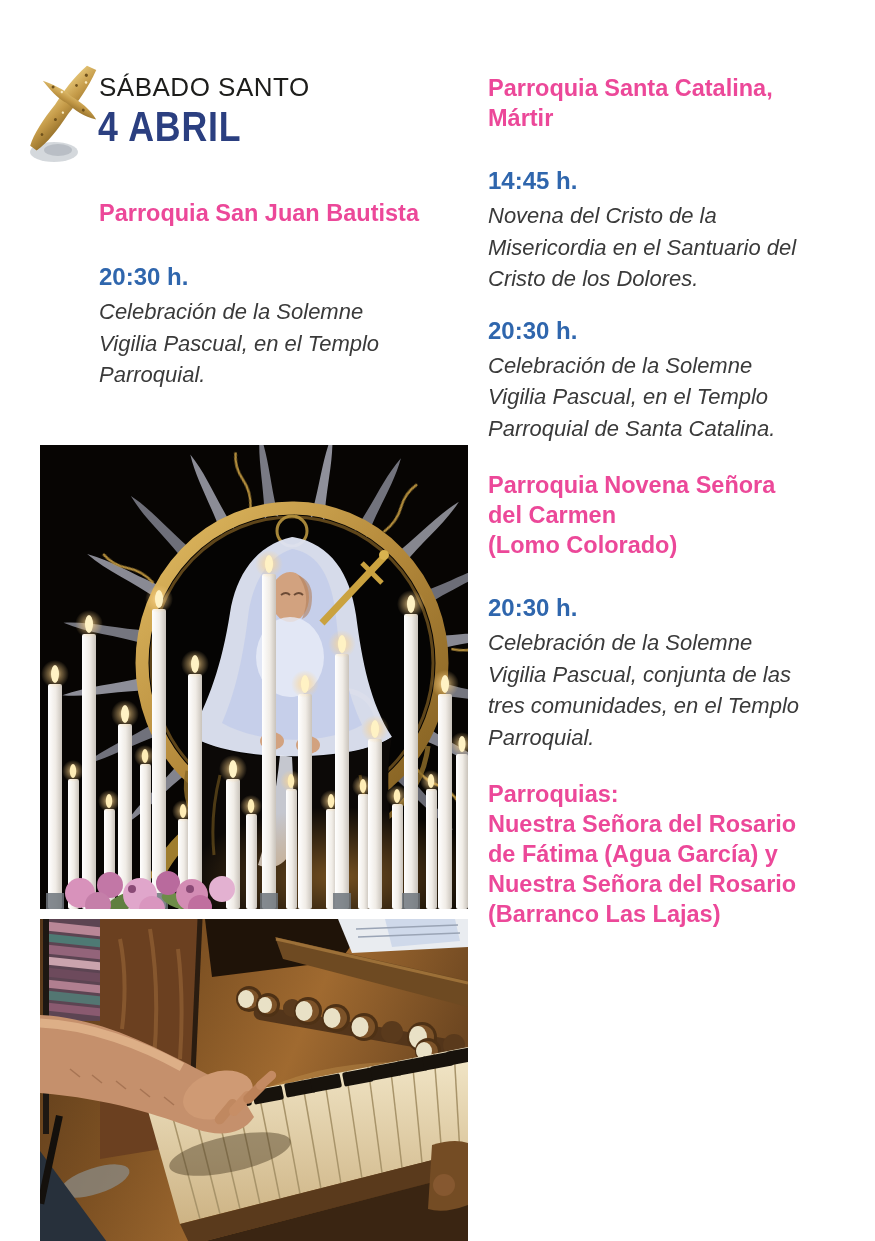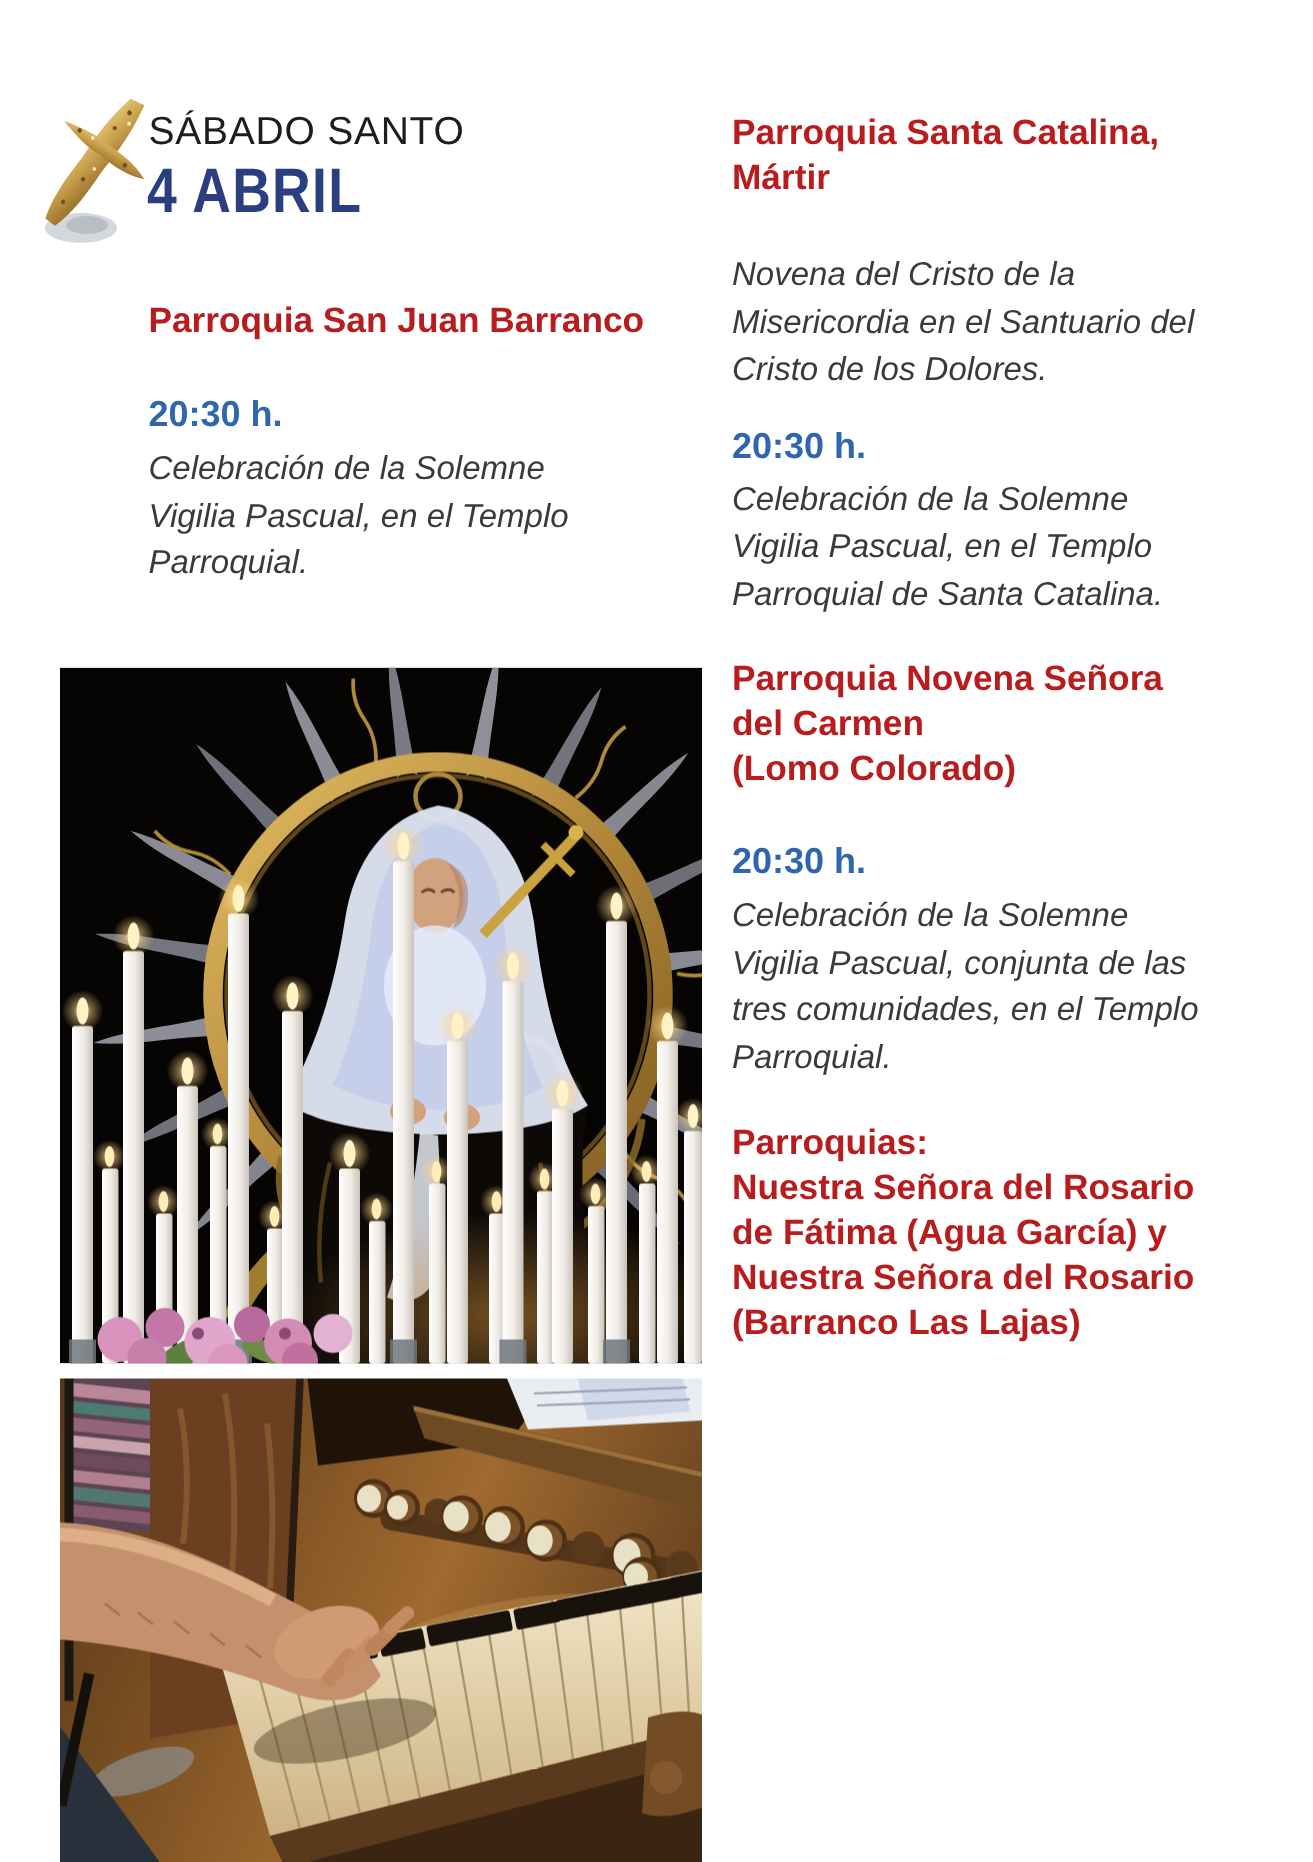--- a/index.html
+++ b/index.html
@@ -5,21 +5,21 @@
   html,body{margin:0;padding:0;background:#ffffff;}
   .page{position:relative;width:875px;height:1241px;background:#ffffff;overflow:hidden;
         font-family:"Liberation Sans",sans-serif;}
   .day-title{position:absolute;left:99px;top:72px;font-family:Liberation Sans, sans-serif;
         font-size:26px;color:#1d1d1b;letter-spacing:0.5px;}
   .date-title{position:absolute;left:98px;top:103px;font-size:42px;font-weight:800;
         color:#2b3f80;letter-spacing:1px;transform:scaleX(0.85);transform-origin:left top;}
   .cross{position:absolute;left:24px;top:52px;width:82px;height:116px;}
   .col-left{position:absolute;left:99px;top:198px;width:380px;}
   .col-right{position:absolute;left:488px;top:73px;width:380px;}
-  .parish{font-size:23.5px;font-weight:bold;color:#b91c1c;line-height:30px;
+  .parish{font-size:23.5px;font-weight:bold;color:#ec4899;line-height:30px;
         margin:26px 0 34px;white-space:pre-line;}
   .col-left .parish{margin:0 0 35px;}
   .col-right .section:first-child .parish{margin-top:0;}
   .time{font-size:24px;font-weight:bold;color:#2f66ad;line-height:27px;margin:22px 0 6px;}
   .desc{font-size:22px;color:#3a3a3a;line-height:31.5px;margin:0;white-space:pre-line;font-style:italic;}
   .photo{position:absolute;left:0;width:428px;overflow:hidden;line-height:0;}
   #photo1{top:429px;height:464px;}
   #photo2{top:903px;height:338px;}
 </style>
 </head>
@@ -50,35 +50,36 @@
         <circle cx="30" cy="44" r="1.2" fill="#fff4cf" opacity="0.9"></circle>
       <circle cx="43" cy="60" r="1.2" fill="#fff4cf" opacity="0.9"></circle>
     </g>
   </svg>
 
   <div class="day-title">SÁBADO SANTO</div>
   <div class="date-title">4 ABRIL</div>
 
   <section class="col-left">
     <div class="section">
-      <h2 class="parish">Parroquia San Juan Barranco</h2>
+      <h2 class="parish">Parroquia San Juan Bautista</h2>
       <div class="event">
         <div class="time">20:30 h.</div>
         <p class="desc">Celebración de la Solemne
 Vigilia Pascual, en el Templo
 Parroquial.</p>
       </div>
     </div>
   </section>
 
   <section class="col-right">
     <div class="section">
       <h2 class="parish">Parroquia Santa Catalina,
 Mártir</h2>
       <div class="event">
+        <div class="time">14:45 h.</div>
         <p class="desc">Novena del Cristo de la
 Misericordia en el Santuario del
 Cristo de los Dolores.</p>
       </div>
       <div class="event">
         <div class="time">20:30 h.</div>
         <p class="desc">Celebración de la Solemne
 Vigilia Pascual, en el Templo
 Parroquial de Santa Catalina.</p>
       </div>

